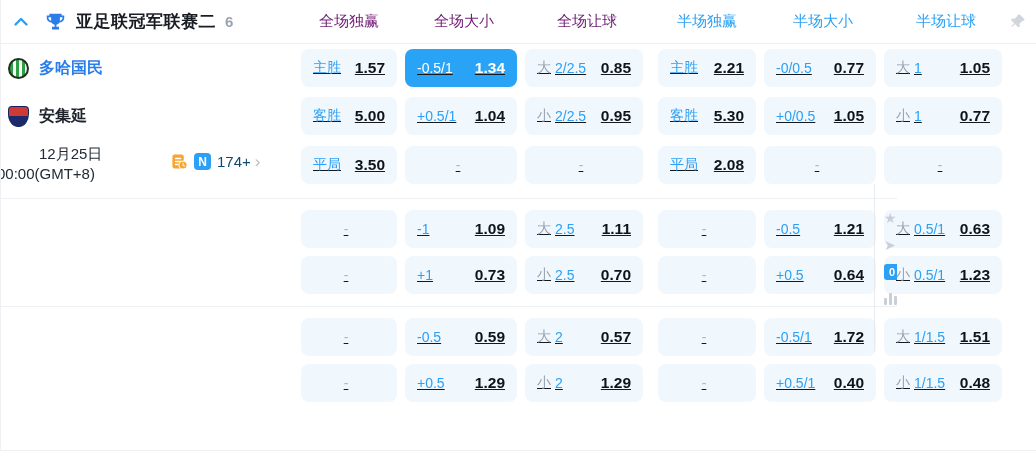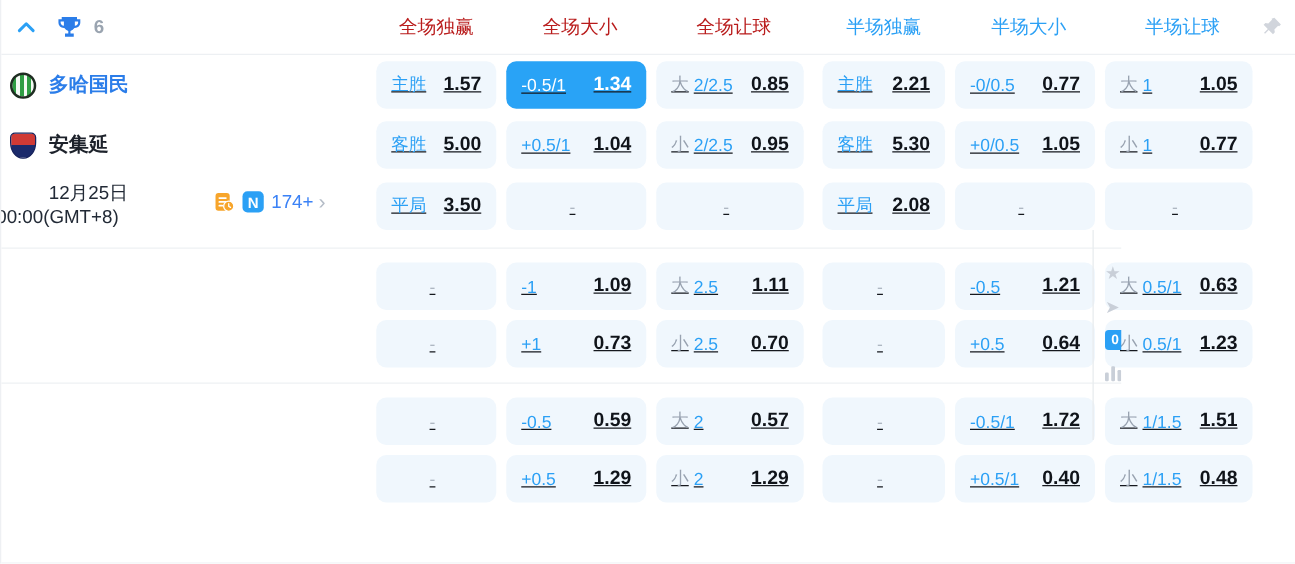--- a/index.html
+++ b/index.html
@@ -8,21 +8,21 @@
   .app { position:relative; width:1036px; height:451px; background:#fff; overflow:hidden;
          border-left:1px solid #eef0f3; }
 
   
   .hdr { display:flex; align-items:center; height:44px; border-bottom:1px solid #edf0f3; position:relative; }
   .h-left { width:295px; flex:0 0 295px; display:flex; align-items:center; padding-left:12px; }
   .chev-up { width:16px; height:16px; }
   .trophy { margin-left:16px; width:21px; height:21px; }
   .league { margin-left:10px; font-size:17px; font-weight:700; color:#181c23; letter-spacing:.5px;}
   .count { margin-left:9px; font-size:15px; color:#9aa4b0; font-weight:600; }
-  .h-col { text-align:center; font-size:15px; color:#b91c1c; }
+  .h-col { text-align:center; font-size:15px; color:#701a75; }
   .h-col.half { color:#2ba0f5; }
   .pin { position:absolute; right:9px; top:12px; width:18px; height:18px; opacity:.85; }
 
   
   .col-a { width:96px;  margin-left:5px;  flex:0 0 auto; }
   .col-b { width:112px; margin-left:8px;  flex:0 0 auto; }
   .col-c { width:118px; margin-left:8px;  flex:0 0 auto; }
   .col-d { width:98px;  margin-left:15px; flex:0 0 auto; }
   .col-e { width:112px; margin-left:8px;  flex:0 0 auto; }
   .col-f { width:118px; margin-left:8px;  flex:0 0 auto; }
@@ -56,21 +56,21 @@
   .tname { font-size:16px; font-weight:700; }
   .tname.home { color:#2b7de9; }
   .tname.away { color:#1d222b; }
   .dateblk { height:50px; position:relative; font-size:15px; color:#222a36; }
   .dline1 { position:absolute; left:26px; top:5px;margin-left:12px; }
   .dline2 { position:absolute; left:-4px; top:25px; }
   .more { position:absolute; left:170px; top:13px; display:flex; align-items:center; }
   .ic-stats { width:17px; height:17px; }
   .n-badge { margin-left:6px; width:17px; height:17px; background:#2ba0f5; color:#fff; border-radius:4px;
              font-size:12px; font-weight:700; display:flex; align-items:center; justify-content:center; }
-  .more-count { margin-left:6px; font-size:15px; color:#3b82f6; }
+  .more-count { margin-left:6px; font-size:15px; color:#0c4a6e; }
   .more-arrow { margin-left:4px; font-size:17px; color:#b4bcc7; line-height:1; }
 
   
   .rail { position:absolute; right:0; top:140px; width:23px; height:168px;
           border-left:1px solid #e8ebee; overflow:hidden; }
   .rail-inner { position:absolute; left:9px; top:26px; display:flex; flex-direction:column; gap:11px; align-items:flex-start; }
   .rail-ic { width:16px; height:16px; color:#c9cfd8; font-size:14px; line-height:16px; }
   .zero-badge { width:16px; height:16px; background:#2ba0f5; color:#fff; border-radius:3px;
                 font-size:11px; font-weight:700; display:flex; align-items:center; justify-content:center; }
   .bars { display:flex; align-items:flex-end; gap:2px; height:14px; }
@@ -93,20 +93,21 @@
 <div class="app">
 
   <div class="hdr">
     <div class="h-left">
       <svg class="chev-up" viewBox="0 0 16 16" fill="none">
           <path d="M2.5 10.5 8 5l5.5 5.5" stroke="#2ba0f5" stroke-width="2.4" stroke-linecap="round" stroke-linejoin="round"></path>
         </svg>
       <svg class="trophy" viewBox="0 0 24 24" fill="#2b7de9">
           <path d="M5 3h14v2h3v3c0 2.8-2.2 5-5 5h-.4A6 6 0 0 1 13 15.7V18h3v3H8v-3h3v-2.3A6 6 0 0 1 7.4 13H7c-2.8 0-5-2.2-5-5V5h3V3zm-1 4v1c0 1.7 1.3 3 3 3V7H4zm16 0h-3v4c1.7 0 3-1.3 3-3V7z"></path>
         </svg>
+      <span class="league">亚足联冠军联赛二</span>
       <span class="count">6</span>
     </div>
     <div class="h-col col-a">全场独赢</div>
     <div class="h-col col-c">全场大小</div>
     <div class="h-col col-b">全场让球</div>
     <div class="h-col half col-d">半场独赢</div>
     <div class="h-col half col-f">半场大小</div>
     <div class="h-col half col-e">半场让球</div>
     <svg class="pin" viewBox="0 0 24 24" fill="#c9ced6">
         <path d="M14 3l7 7-2 2-1-.5-4 4 .5 3-2 2-4.5-4.5L4 20l-1-1 4-4L2.5 10.5l2-2 3 .5 4-4L11 4l3-1z"></path>

